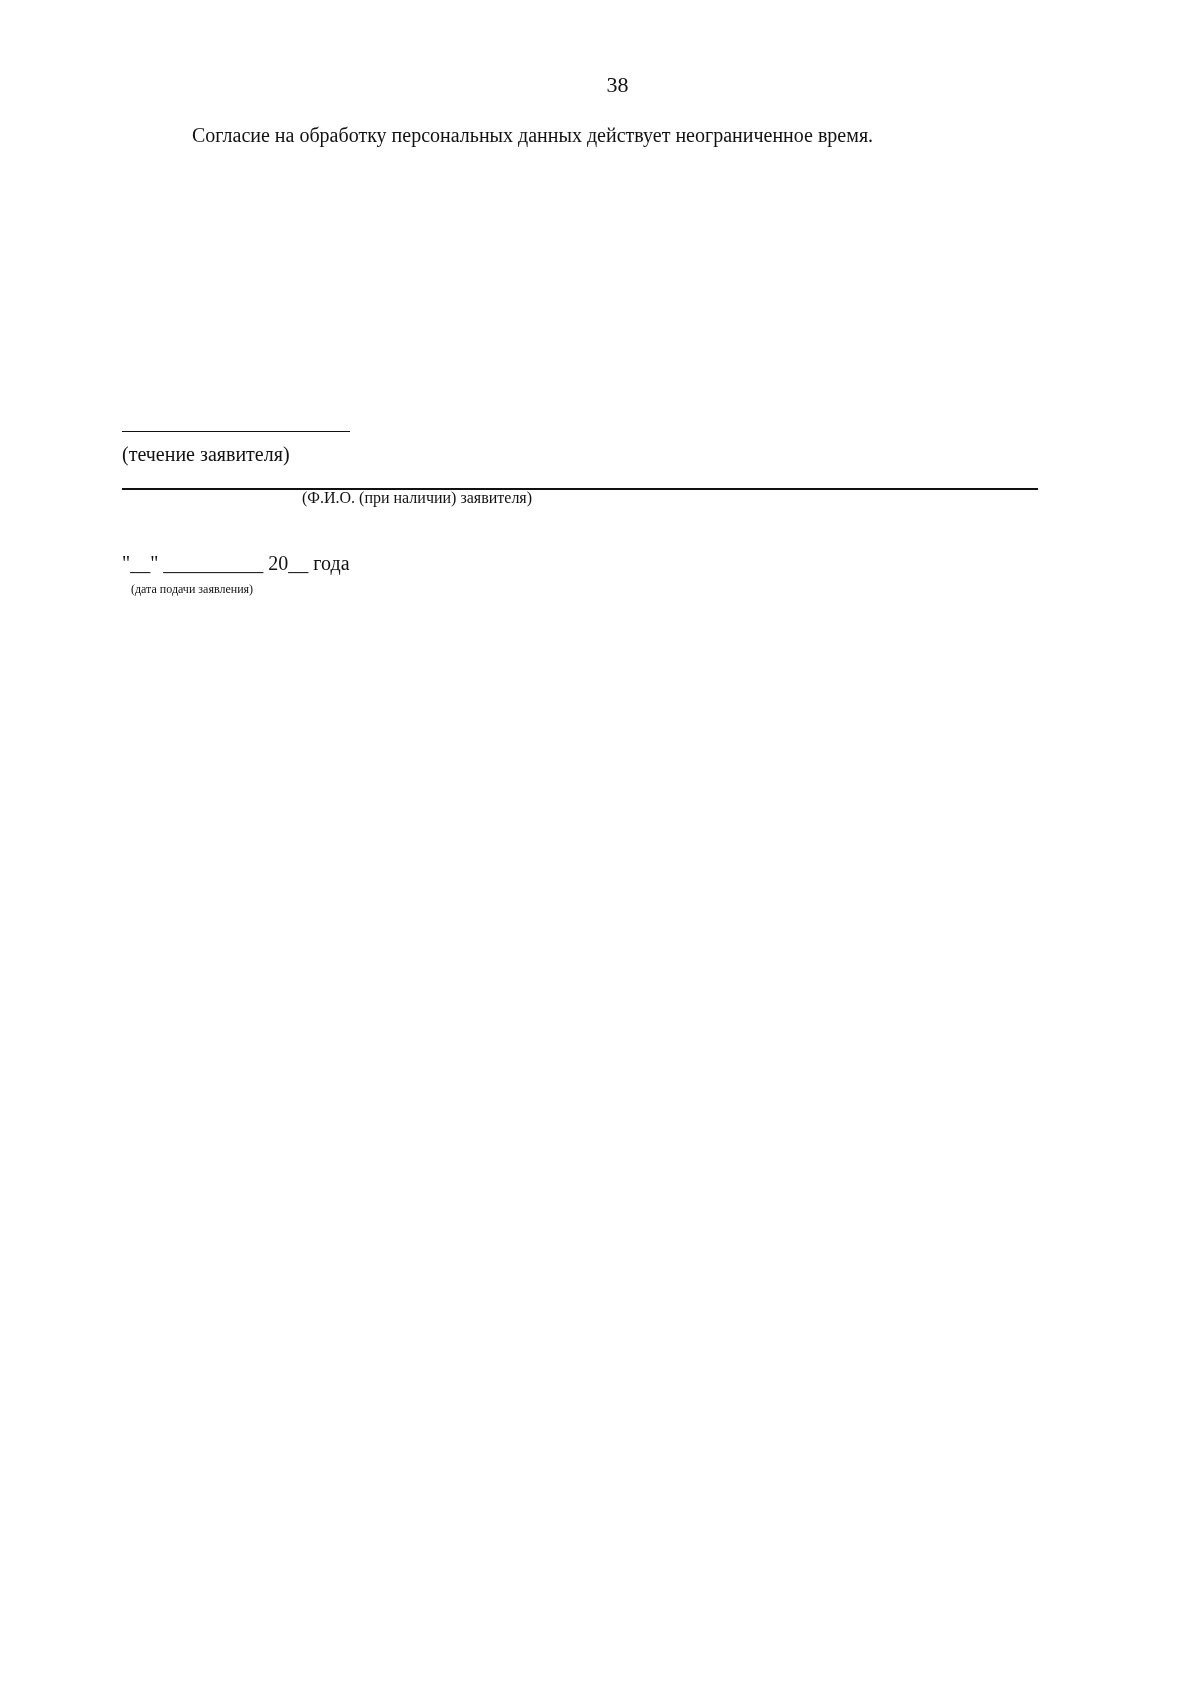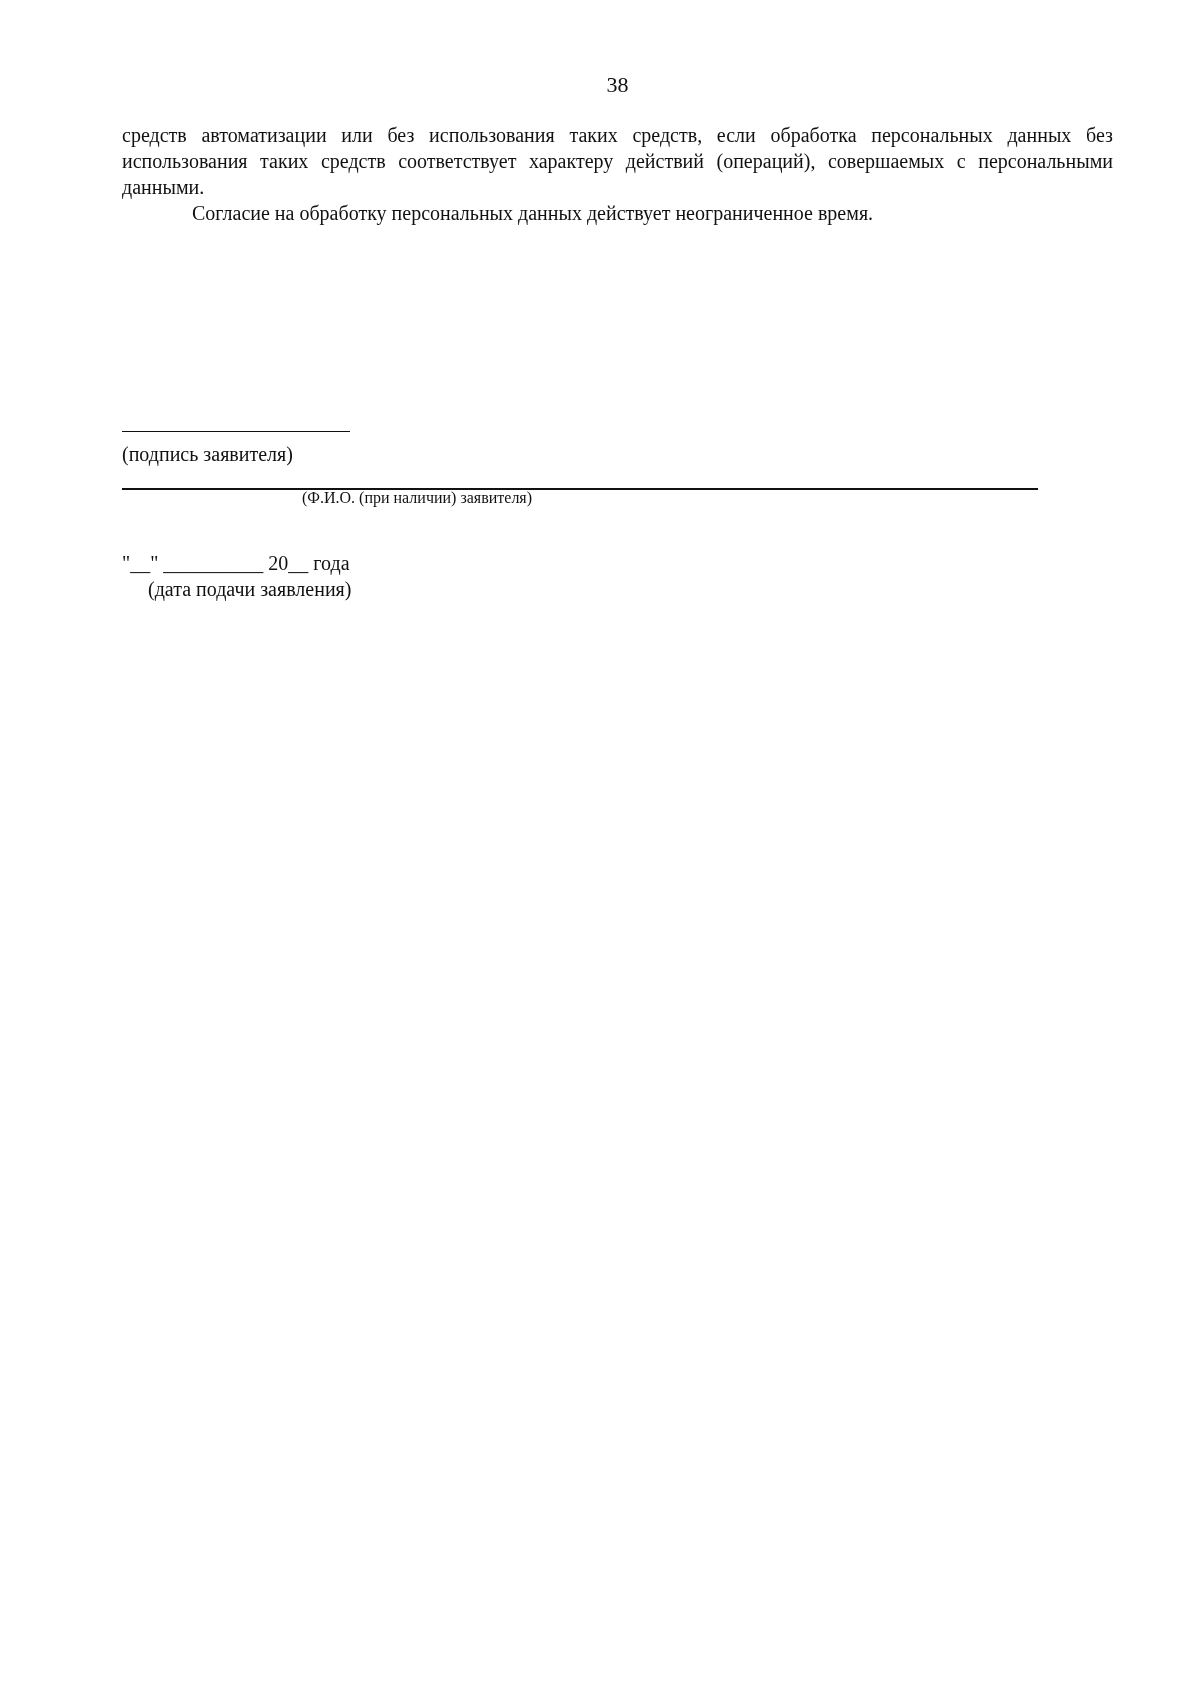--- a/index.html
+++ b/index.html
@@ -74,35 +74,34 @@
       position: absolute;
       top: 550px;
       left: 122px;
       font-size: 20px;
       line-height: 26px;
       white-space: pre;
     }
     .date-caption {
       position: absolute;
       top: 576px;
-      left: 148px;
-      font-size: 20px;
+      left: 131px;
+      font-size: 12px;
       line-height: 26px;
     }
   </style>
 </head>
 <body>
 
 <div class="page-number">38</div>
 
 <div class="body-text">
-  <p class="para">средств автоматизации или без использования таких средств, если  обработка  персональных данных без использования таких средств соответствует характеру действий (операций), совершаемых с персональными данными.</p>
   <p class="para indent">Согласие на обработку персональных данных действует неограниченное время.</p>
 </div>
 
 <div class="sig-line-short"></div>
-<div class="sig-caption">(подпись заявителя)</div>
+<div class="sig-caption">(течение заявителя)</div>
 
 <div class="fio-line"></div>
 <div class="fio-caption">(Ф.И.О. (при наличии) заявителя)</div>
 
 <div class="date-line">"__" __________ 20__ года</div>
 <div class="date-caption">(дата подачи заявления)</div>
 
 </body></html>

